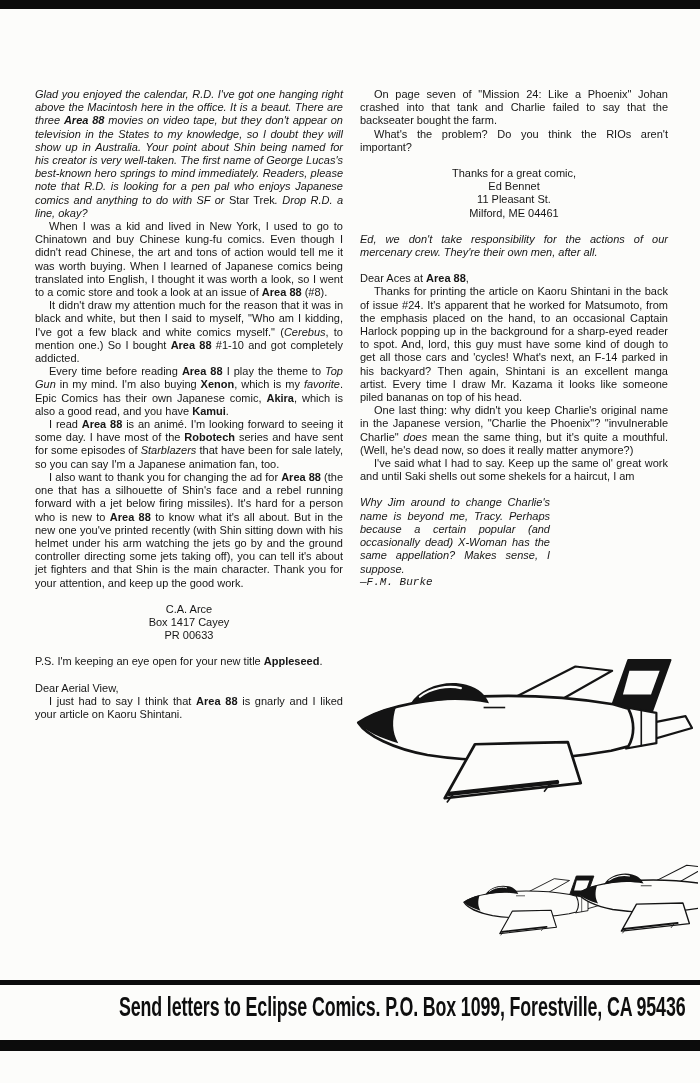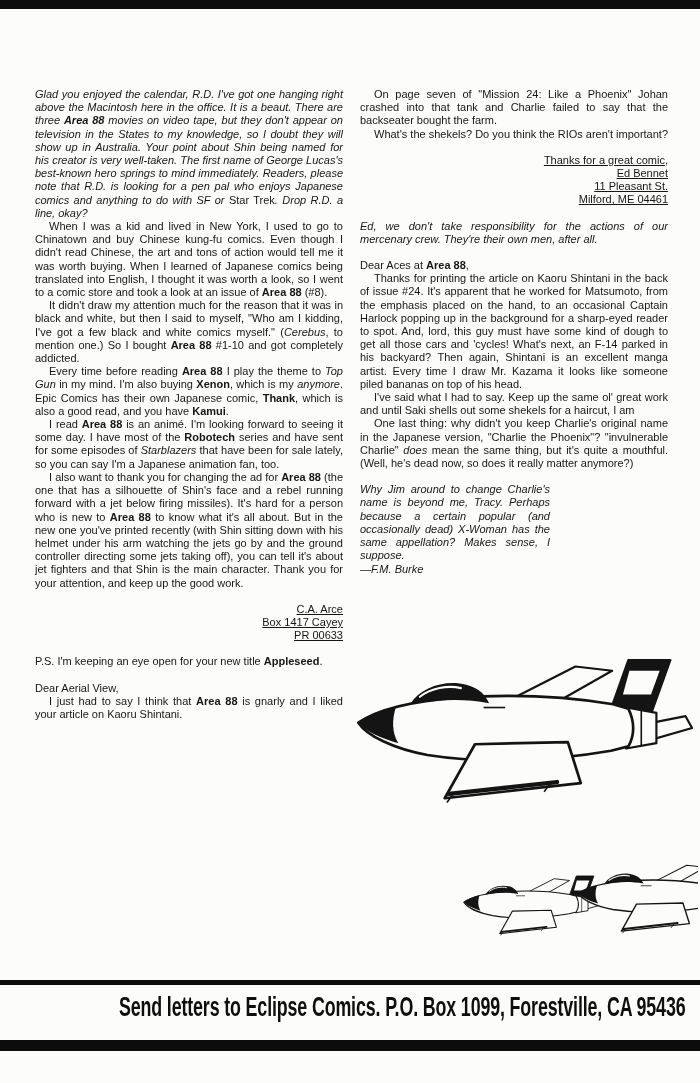--- a/index.html
+++ b/index.html
@@ -31,22 +31,22 @@
     width: 308px;
     font-size: 11px;
     line-height: 13.2px;
     text-align: justify;
   }
   .col p { margin: 0; }
   .para { text-indent: 14px; }
   .mt { margin-top: 13px !important; }
   .reply { font-style: italic; }
   .reply i { font-style: normal; }
-  .address { margin-left: 100px; text-align: right; text-decoration: underline; }
-  .sig { font-style: italic; margin-left: 78px; text-align: left; }
+  .address { margin-left: 100px; text-align: center; }
+  .sig { font-style: italic; margin-left: 78px; text-align: left; font-family: Liberation Mono, monospace; }
   b { font-weight: bold; }
 
   
   .illu-spacer {
     float: right;
     width: 118px;
     height: 72px;
     margin-top: 12px;
   }
 
@@ -84,38 +84,38 @@
 <div class="sheet">
 
   <div class="bar bar-top"></div>
 
   <div class="columns">
 
     <div class="col">
       <p class="reply">Glad you enjoyed the calendar, R.D.  I've got one hanging right above the Macintosh here in the office.  It is a beaut. There are three <b>Area 88</b> movies on video tape, but they don't appear on television in the States to my knowledge, so I doubt they will show up in Australia. Your point about Shin being named for his creator is very well-taken.  The first name of George Lucas's best-known hero springs to mind immediately.  Readers, please note that R.D. is looking for a pen pal who enjoys Japanese comics and anything to do with SF or <i>Star Trek</i>.  Drop R.D. a line, okay?</p>
       <p class="para">When I was a kid and lived in New York, I used to go to Chinatown and buy Chinese kung-fu comics.  Even though I didn't read Chinese, the art and tons of action would tell me it was worth buying.  When I learned of Japanese comics being translated into English, I thought it was worth a look, so I went to a comic store and took a look at an issue of <b>Area 88</b> (#8).</p>
       <p class="para">It didn't draw my attention much for the reason that it was in black and white, but then I said to myself, "Who am I kidding, I've got a few black and white comics myself." (<i>Cerebus</i>, to mention one.)  So I bought <b>Area 88</b> #1-10 and got completely addicted.</p>
-      <p class="para">Every time before reading <b>Area 88</b> I play the theme to <i>Top Gun</i> in my mind.  I'm also buying <b>Xenon</b>, which is my <i>anymore</i>.  Epic Comics has their own Japanese comic, <b>Thank</b>, which is also a good read, and you have <b>Kamui</b>.</p>
+      <p class="para">Every time before reading <b>Area 88</b> I play the theme to <i>Top Gun</i> in my mind.  I'm also buying <b>Xenon</b>, which is my <i>favorite</i>.  Epic Comics has their own Japanese comic, <b>Akira</b>, which is also a good read, and you have <b>Kamui</b>.</p>
       <p class="para">I read <b>Area 88</b> is an animé.  I'm looking forward to seeing it some day.  I have most of the <b>Robotech</b> series and have sent for some episodes of <i>Starblazers</i> that have been for sale lately, so you can say I'm a Japanese animation fan, too.</p>
       <p class="para">I also want to thank you for changing the ad for <b>Area 88</b> (the one that has a silhouette of Shin's face and a rebel running forward with a jet below firing missiles).  It's hard for a person who is new to <b>Area 88</b> to know what it's all about.  But in the new one you've printed recently (with Shin sitting down with his helmet under his arm watching the jets go by and the ground controller directing some jets taking off), you can tell it's about jet fighters and that Shin is the main character.  Thank you for your attention, and keep up the good work.</p>
       <p class="address mt">C.A. Arce<br>Box 1417 Cayey<br>PR 00633</p>
       <p class="mt">P.S.  I'm keeping an eye open for your new title <b>Appleseed</b>.</p>
       <p class="mt">Dear Aerial View,</p>
       <p class="para">I just had to say I think that <b>Area 88</b> is gnarly and I liked your article on Kaoru Shintani.</p>
     </div>
 
     <div class="col">
       <p class="para">On page seven of "Mission 24: Like a Phoenix" Johan crashed into that tank and Charlie failed to say that the backseater bought the farm.</p>
-      <p class="para">What's the shekels?  Do you think the RIOs aren't important?</p>
+      <p class="para">What's the problem?  Do you think the RIOs aren't important?</p>
       <p class="address mt">Thanks for a great comic,<br>Ed Bennet<br>11 Pleasant St.<br>Milford, ME 04461</p>
       <p class="reply mt">Ed, we don't take responsibility for the actions of our mercenary crew.  They're their own men, after all.</p>
       <p class="mt">Dear Aces at <b>Area 88</b>,</p>
       <p class="para">Thanks for printing the article on Kaoru Shintani in the back of issue #24.  It's apparent that he worked for Matsumoto, from the emphasis placed on the hand, to an occasional Captain Harlock popping up in the background for a sharp-eyed reader to spot.  And, lord, this guy must have some kind of dough to get all those cars and 'cycles!  What's next, an F-14 parked in his backyard?  Then again, Shintani is an excellent manga artist.  Every time I draw Mr. Kazama it looks like someone piled bananas on top of his head.</p>
+      <p class="para">One last thing: why didn't you keep Charlie's original name in the Japanese version, "Charlie the Phoenix"? "invulnerable Charlie" <i>does</i> mean the same thing, but it's quite a mouthful.  (Well, he's dead now, so does it really matter anymore?)</p>
       <p class="para">I've said what I had to say.  Keep up the same ol' great work and until Saki shells out some shekels for a haircut, I am</p>
-      <p class="para">One last thing: why didn't you keep Charlie's original name in the Japanese version, "Charlie the Phoenix"? "invulnerable Charlie" <i>does</i> mean the same thing, but it's quite a mouthful.  (Well, he's dead now, so does it really matter anymore?)</p>
       <div class="illu-spacer"></div>
       <p class="reply mt">Why Jim around to change Charlie's name is beyond me, Tracy.  Perhaps because a certain popular (and occasionally dead) X-Woman has the same appellation? Makes sense, I suppose.</p>
       <p class="sig">—F.M. Burke</p>
     </div>
 
   </div>
 
   <svg class="jets" viewBox="0 0 348 362" aria-hidden="true">
     <defs>
       <g id="jet">

